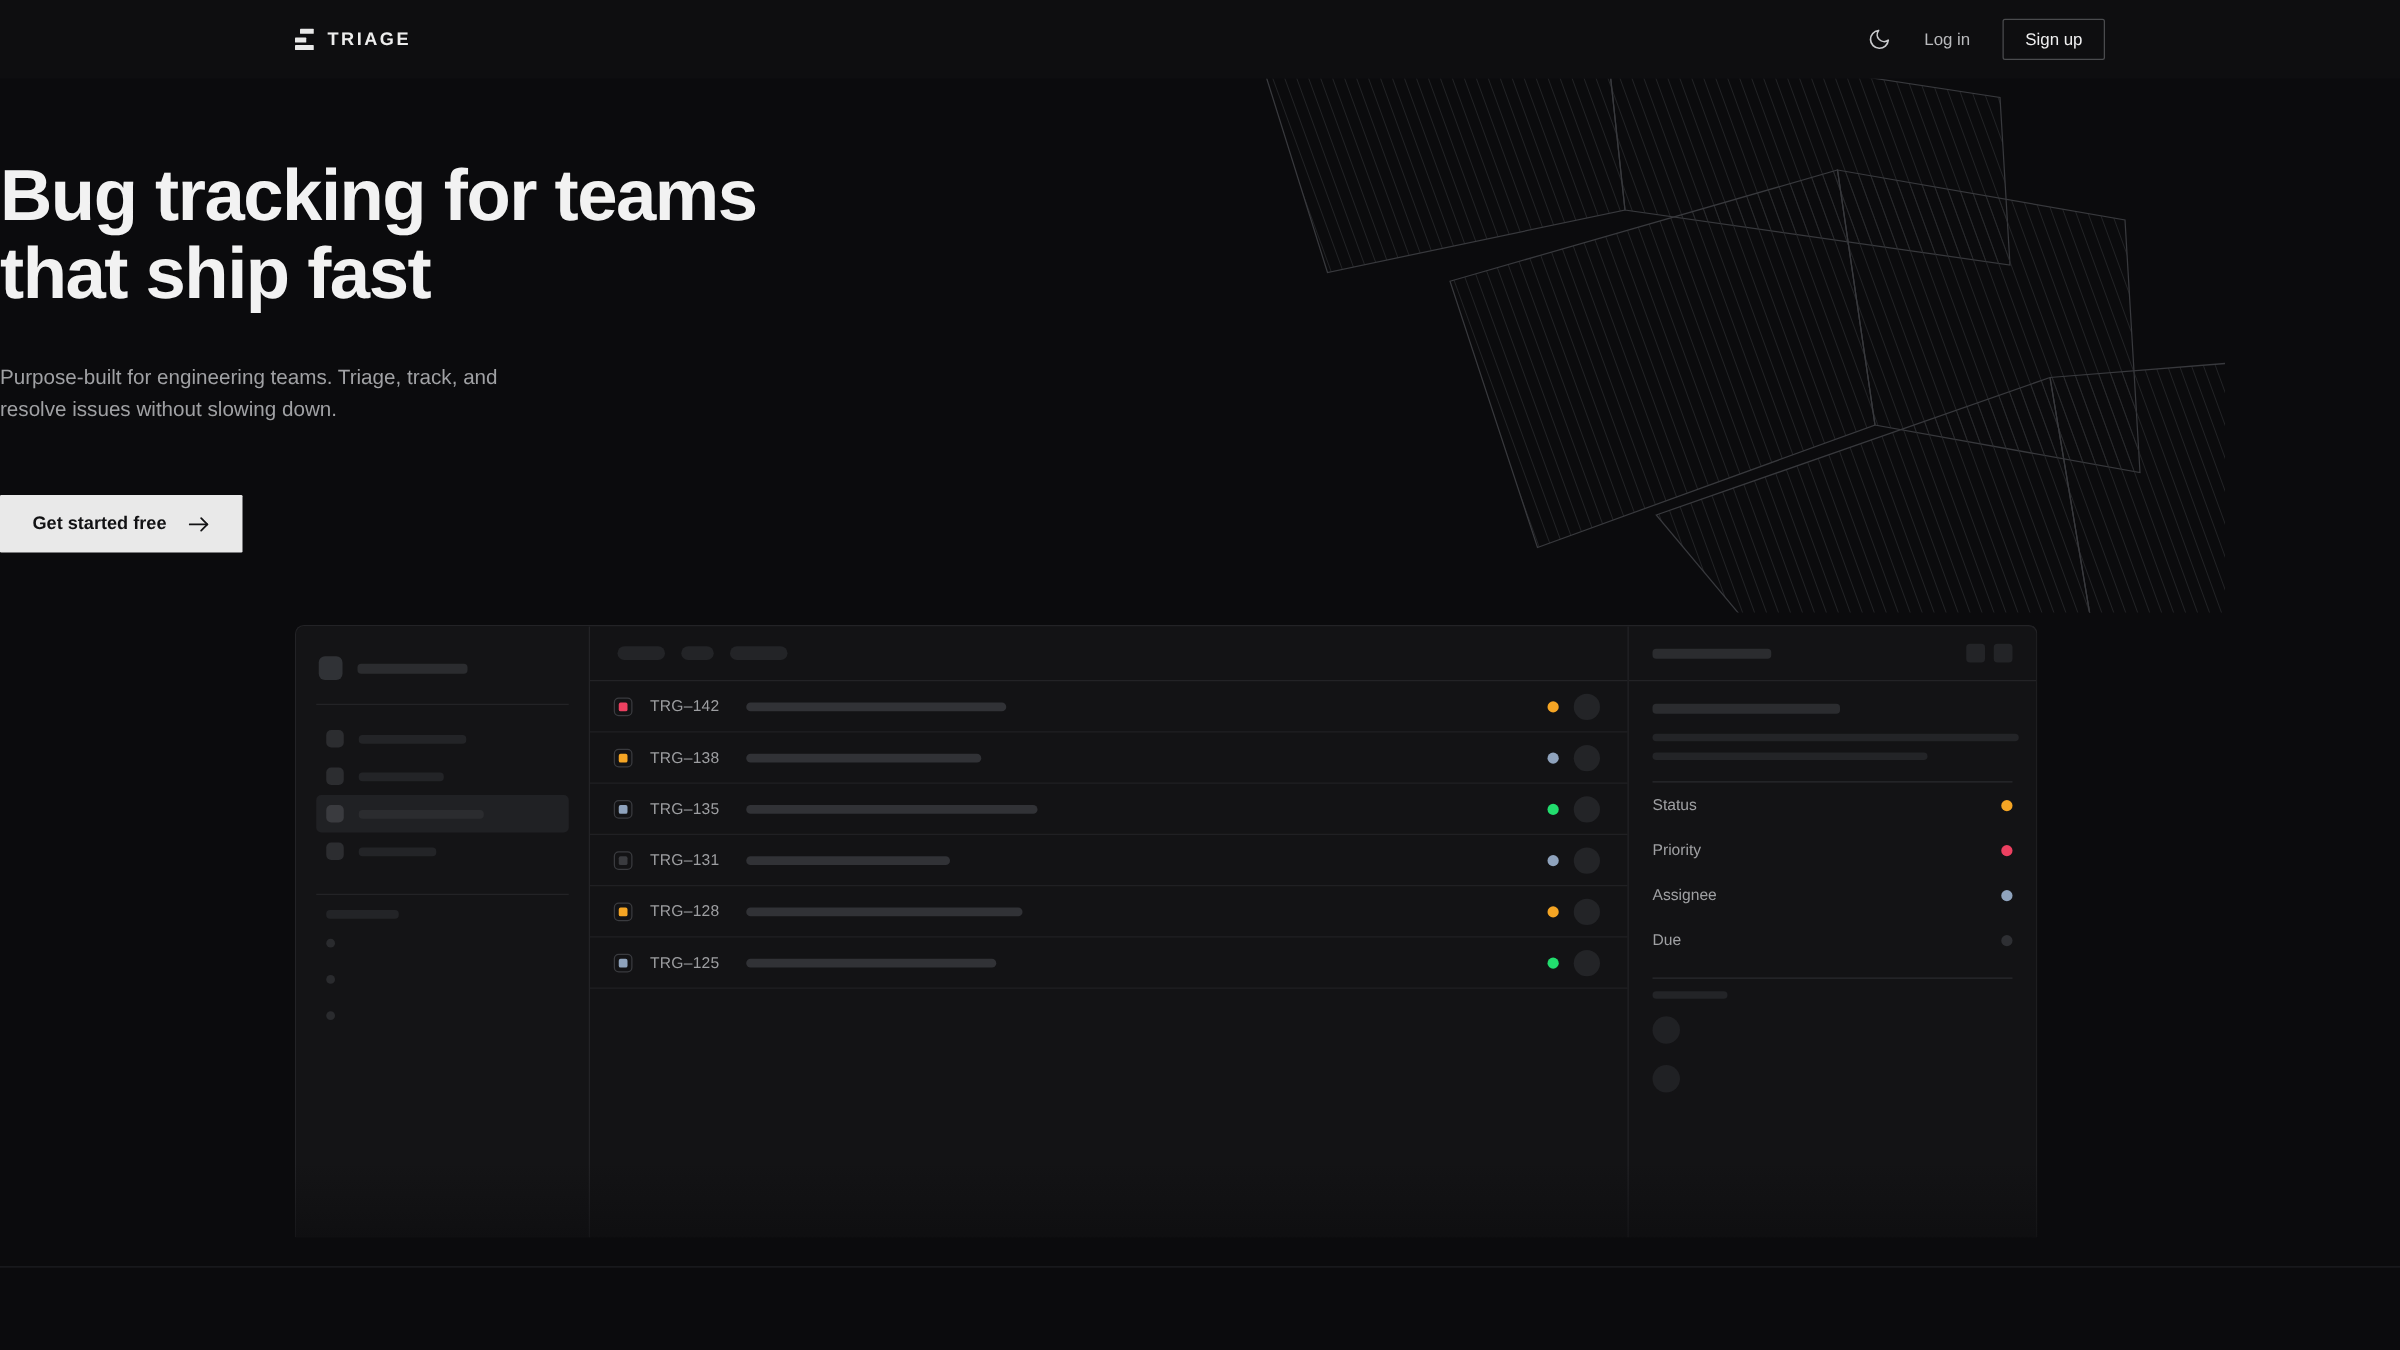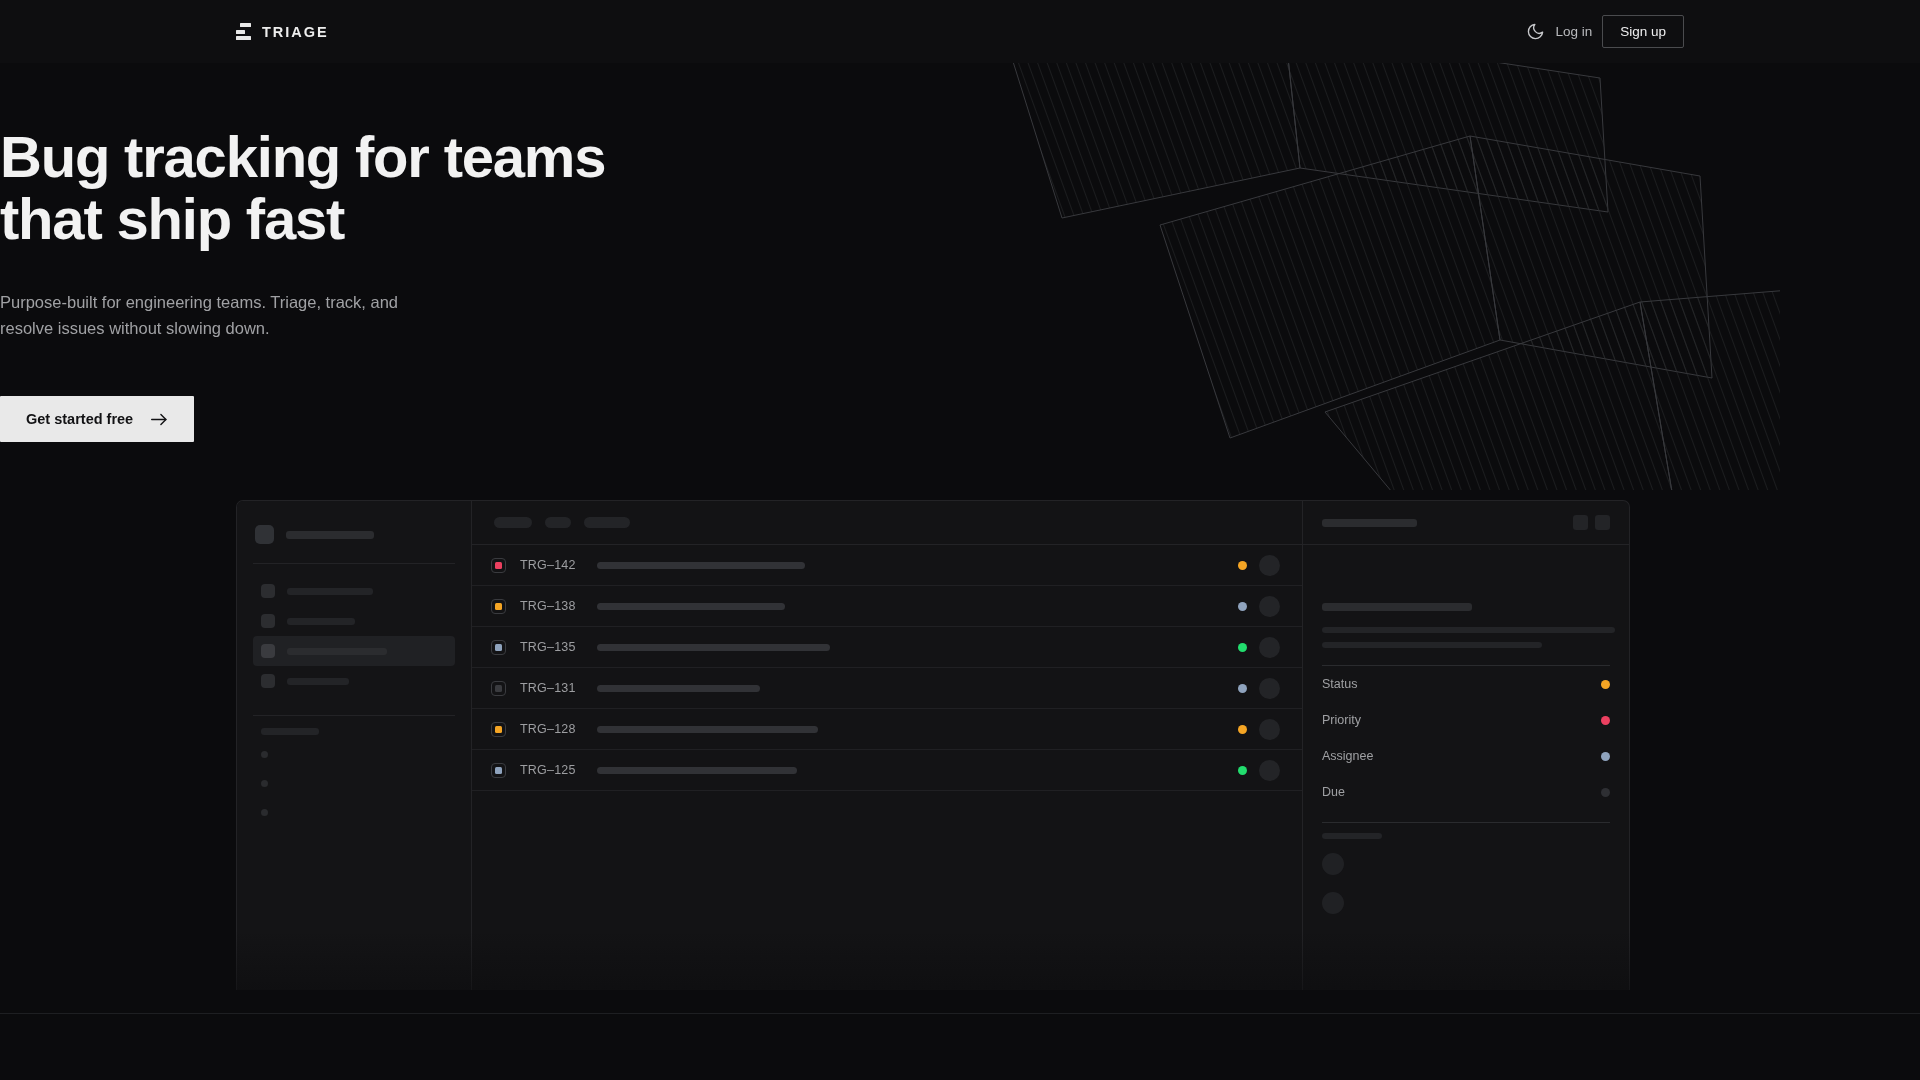--- a/index.html
+++ b/index.html
@@ -48,21 +48,21 @@
   .logo-mark i { display:block; height: 4px; background: #e8e8e8; border-radius: 0.5px; }
   .logo-mark i:nth-child(1) { width: 11px; margin-left: 4px; }
   .logo-mark i:nth-child(2) { width: 9px; margin-left: 0px; }
   .logo-mark i:nth-child(3) { width: 15px; margin-left: 0px; }
   .brand-name {
     color: #ededed;
     font-size: 14.5px;
     font-weight: bold;
     letter-spacing: 2.0px;
   }
-  .nav-right { display: flex; align-items: center; gap: 10px; }
+  .nav-right { display: flex; align-items: center; gap: 26px; }
   .moon-icon { width: 19px; height: 19px; display:block; }
   .nav-link {
     color: #b9babd;
     font-size: 13.5px;
     text-decoration: none;
   }
   .signup-btn {
     border: 1px solid #4a4b4e;
     background: transparent;
     color: #efeff0;
@@ -212,21 +212,20 @@
     background: #232427; margin-left: 12px; flex: 0 0 21px;
   }
 
   
   .mk-detail {
     width: 327px;
     flex: 0 0 327px;
     border-left: 1px solid #232326;
     display: flex;
     flex-direction: column;
-    gap: 40px;
   }
   .mk-det-bar {
     height: 44px;
     border-bottom: 1px solid #232326;
     display: flex; align-items: center;
     padding: 0 19px;
     flex: 0 0 44px;
   }
   .det-sqbtn { width: 15px; height: 15px; border-radius: 3px; background: #232427; }
   .det-body { padding: 18px 19px 0 19px; }

